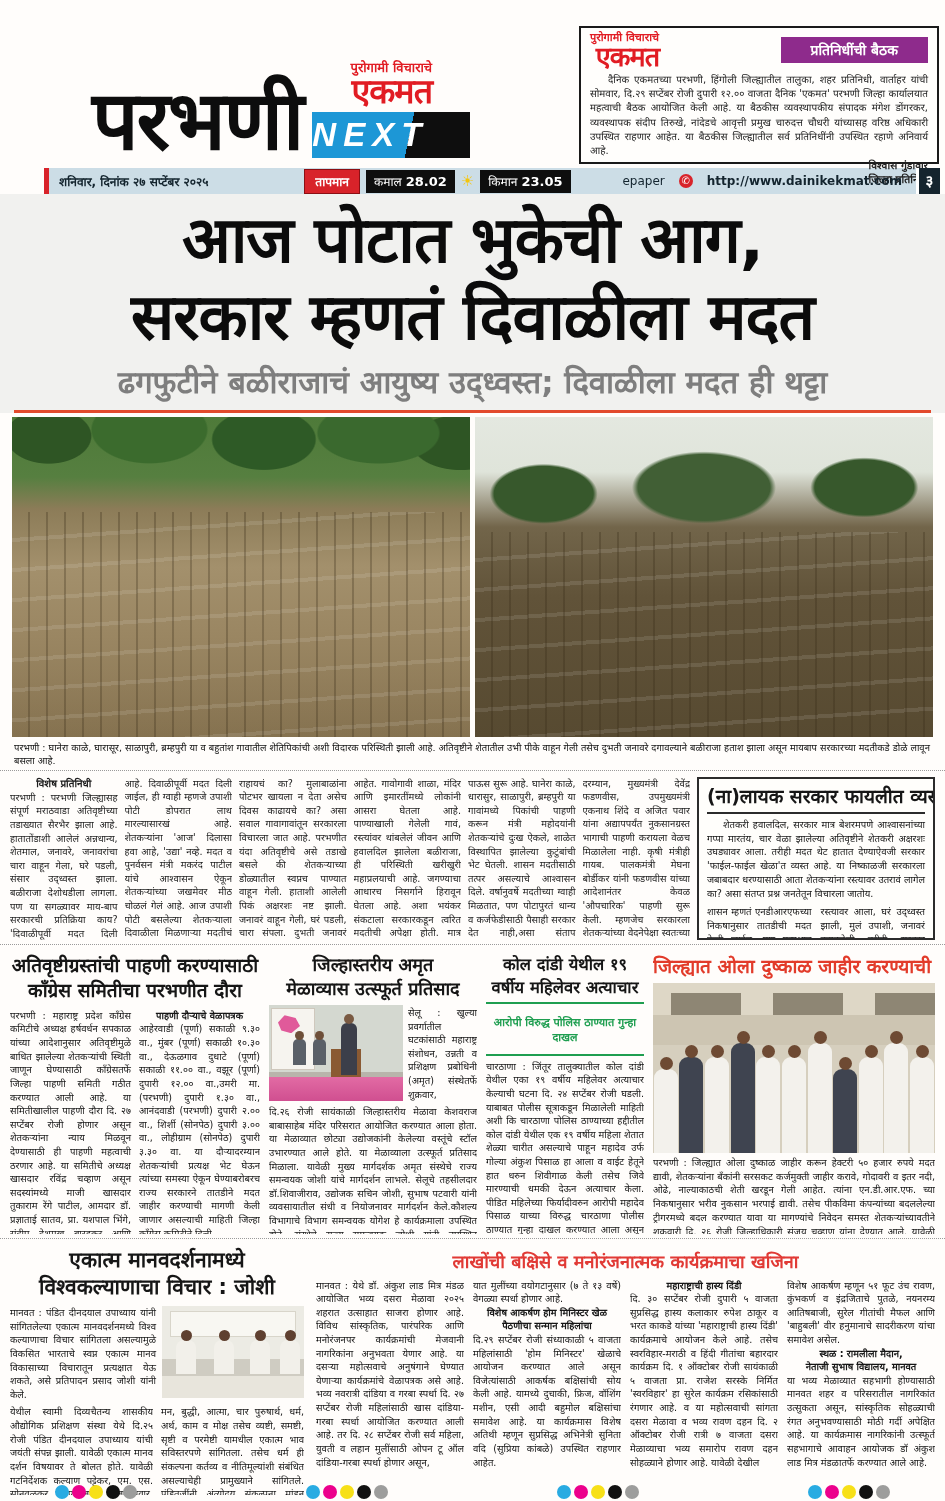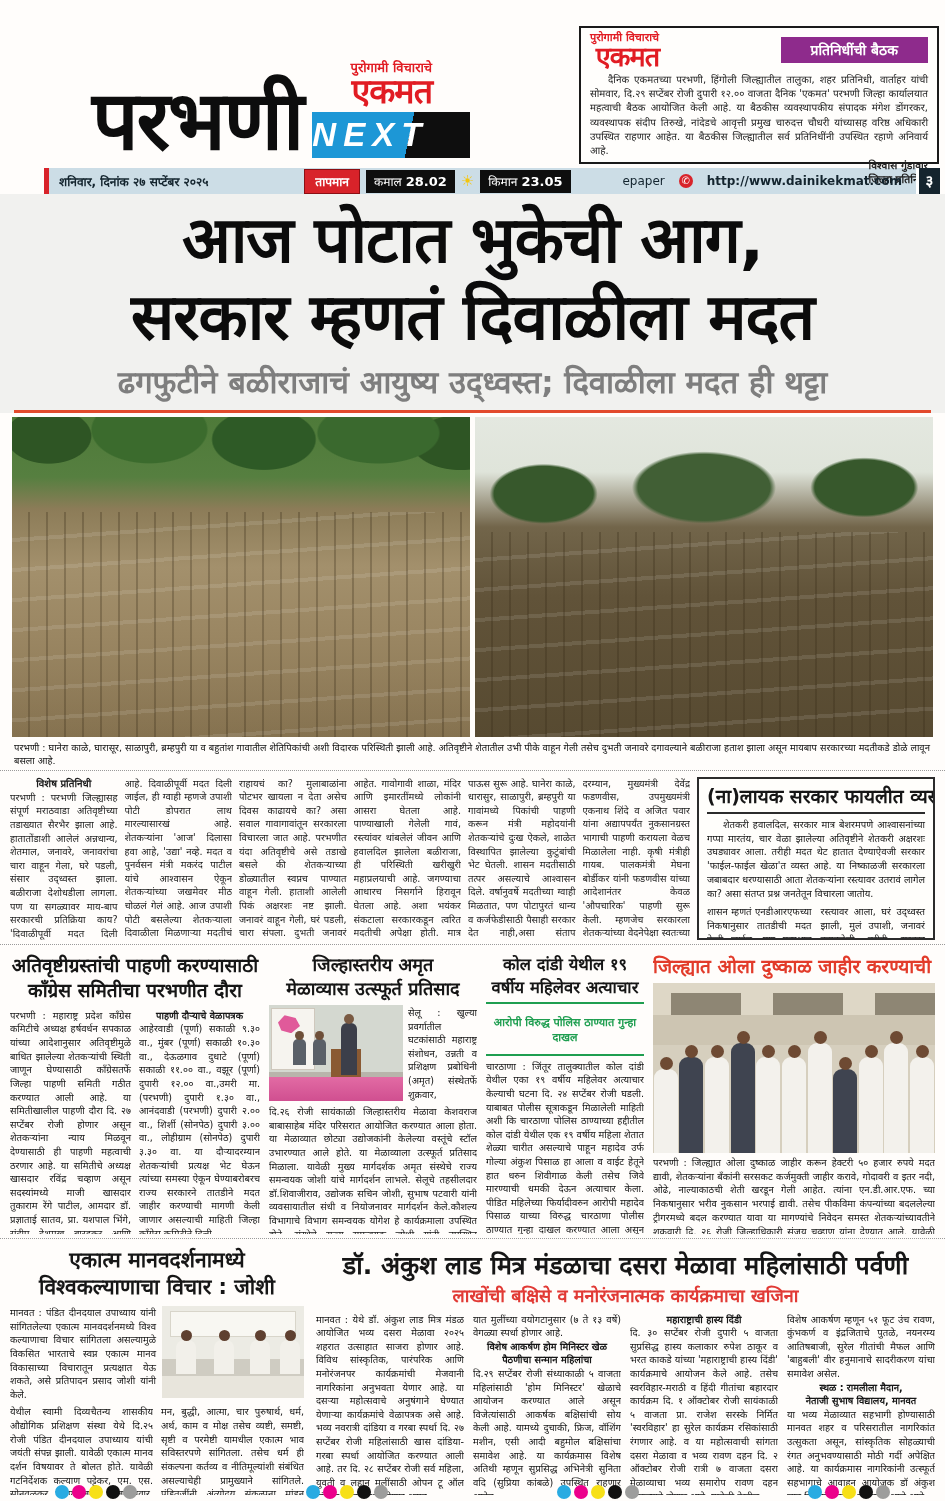--- a/index.html
+++ b/index.html
@@ -305,21 +305,20 @@
           <div class="desk"></div>
         </div>
       </div>
       <div class="joshi-cols">
         <div>येथील स्वामी दिव्यचैतन्य शासकीय औद्योगिक प्रशिक्षण संस्था येथे दि.२५ रोजी पंडित दीनदयाल उपाध्याय यांची जयंती संपन्न झाली. यावेळी एकात्म मानव दर्शन विषयावर ते बोलत होते. यावेळी गटनिर्देशक कल्याण पट्टेकर, एम. एस. सोनवळकर, ए. एम.जगाडे, संजय पवार, दादासाहेब भोरकडे यांची उपस्थिती होती. पुढे बोलताना जोशी यांनी सांगितले की, पंडित दीनदयाल उपाध्याय यांनी आपल्या राखोल चिंतनातून एकात्म मानव दर्शन मांडले. यामध्ये त्यांनी शरीर,</div>
         <div>मन, बुद्धी, आत्मा, चार पुरुषार्थ, धर्म, अर्थ, काम व मोक्ष तसेच व्यष्टी, समष्टी, सृष्टी व परमेष्टी यामधील एकात्म भाव सविस्तरपणे सांगितला. तसेच धर्म ही संकल्पना कर्तव्य व नीतिमूल्यांशी संबंधित असल्याचेही प्रामुख्याने सांगितले. पंडितजींनी अंत्योदय संकल्पना मांडून समाजाच्या शेवटच्या घटकाचा आर्थिक विकास, जीवनमान उंचावण्याचे महत्व सांगितल्याचे नमूद केले. सूत्रसंचालन पवन वाभूळकर यांनी केले तर आभार एम. एस. सोनवळकर यांनी मानले.</div>
       </div>
     </article>
 
     <article class="art-dasara">
-      <h3>डॉ. अंकुश लाड मित्र मंडळाचा दसरा मेळावा महिलांसाठी पर्वणी</h3>
       <h4>लाखोंची बक्षिसे व मनोरंजनात्मक कार्यक्रमाचा खजिना</h4>
       <div class="dasara-cols">
         <div>मानवत : येथे डॉ. अंकुश लाड मित्र मंडळ आयोजित भव्य दसरा मेळावा २०२५ शहरात उत्साहात साजरा होणार आहे. विविध सांस्कृतिक, पारंपरिक आणि मनोरंजनपर कार्यक्रमांची मेजवानी नागरिकांना अनुभवता येणार आहे. या दसऱ्या महोत्सवाचे अनुषंगाने घेण्यात येणाऱ्या कार्यक्रमांचे वेळापत्रक असे आहे. भव्य नवरात्री दांडिया व गरबा स्पर्धा दि. २७ सप्टेंबर रोजी महिलांसाठी खास दांडिया-गरबा स्पर्धा आयोजित करण्यात आली आहे. तर दि. २८ सप्टेंबर रोजी सर्व महिला, युवती व लहान मुलींसाठी ओपन टू ऑल दांडिया-गरबा स्पर्धा होणार असून,</div>
         <div>
           <span>यात मुलींच्या वयोगटानुसार (७ ते १३ वर्षे) वेगळ्या स्पर्धा होणार आहे.</span>
           <span class="mini-head">विशेष आकर्षण होम मिनिस्टर खेळ</span>
           <span class="mini-head">पैठणीचा सन्मान महिलांचा</span>
           <span>दि.२९ सप्टेंबर रोजी संध्याकाळी ५ वाजता महिलांसाठी 'होम मिनिस्टर' खेळाचे आयोजन करण्यात आले असून विजेत्यांसाठी आकर्षक बक्षिसांची सोय केली आहे. यामध्ये दुचाकी, फ्रिज, वॉशिंग मशीन, एसी आदी बहुमोल बक्षिसांचा समावेश आहे. या कार्यक्रमास विशेष अतिथी म्हणून सुप्रसिद्ध अभिनेत्री सुनिता वदि (सुप्रिया कांबळे) उपस्थित राहणार आहेत.</span>
         </div>
         <div>

